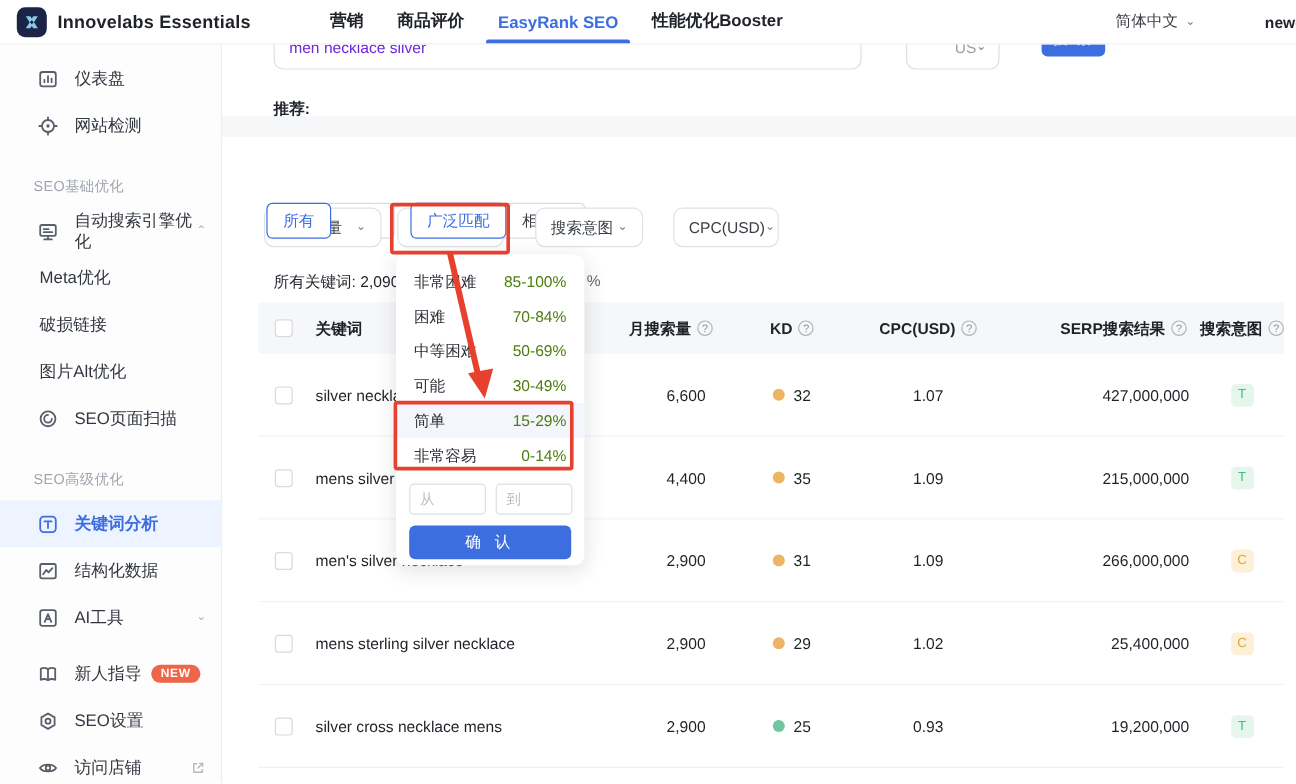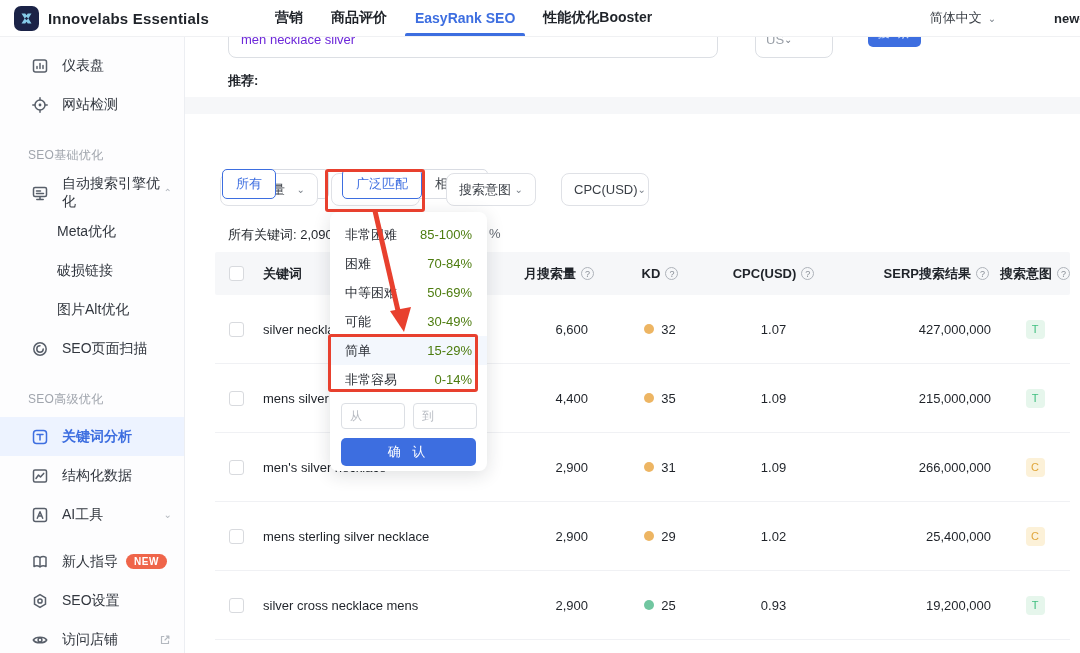--- a/index.html
+++ b/index.html
@@ -22,37 +22,37 @@
   .newt { font-size:13px; font-weight:bold; color:#1f2329; white-space:nowrap; margin-right:-8px; }
 
   
   .body { position:relative; display:flex; height:616px; }
 
   
   .sidebar { position:relative; z-index:10; width:185px; flex:0 0 185px; background:#fdfdfe; border-right:1px solid #eceef2; padding-top:9px; overflow:hidden; }
   .s-item { display:flex; align-items:center; height:39px; padding:0 12px 0 31px; font-size:14px; color:#32373f; cursor:pointer; position:relative; }
   .s-item .ic { width:18px; height:18px; margin-right:13px; flex:0 0 auto; display:flex; }
   .s-item.active { background:#edf3ff; color:#3d6ee0; font-weight:bold; }
-  .s-item.sub { padding-left:33px;margin-left:24px; }
+  .s-item.sub { padding-left:33px; }
   .s-sect { font-size:12px; color:#a0a5ad; padding:0 0 0 28px; margin:23px 0 9px; letter-spacing:.3px; }
   .s-right { margin-left:auto; display:flex; align-items:center; color:#b3b8bf; }
   .badge-new { margin-left:8px; background:#ef654a; color:#fff; font-size:10px; font-weight:bold; padding:2px 8px; border-radius:9px; letter-spacing:.5px; }
   .mt8 { margin-top:8px; }
 
   
   .main { position:relative; flex:1; background:#fff; }
 
   .search-row { position:absolute; top:-17px; left:43px; right:0; height:38px; z-index:1; }
   .search-input { position:absolute; left:0; top:0; width:490px; height:38px; border:1px solid #dcdfe4; border-radius:8px;
                   font-size:13px; color:#6d28d9; padding:0 12px; font-family:inherit; background:#fff; }
   .region-select { position:absolute; left:527px; top:0; width:78px; height:38px; border:1px solid #dcdfe4; border-radius:8px;
-                   background:#fff; display:flex; align-items:center; justify-content:flex-start; padding:0 10px; font-size:13px; color:#9aa0a8; cursor:pointer; }
+                   background:#fff; display:flex; align-items:center; justify-content:flex-end; padding:0 10px; font-size:13px; color:#9aa0a8; cursor:pointer; }
   .search-btn { position:absolute; left:640px; top:0; width:53px; height:27px; background:#3d6ee0; border:none; border-radius:5px;
                 color:#cfe0ff; font-size:12px; cursor:pointer; font-family:inherit; letter-spacing:2px; }
-  .recommend { position:absolute; top:35px; left:43px; font-size:13px; font-weight:bold; }
+  .recommend { position:absolute; top:45px; left:43px; font-size:13px; font-weight:bold; }
 
   .sep-band { position:absolute; top:60px; left:0; right:0; height:17px; background:#f6f7f9; }
 
   .tabs-row { position:absolute; top:94px; left:37px; display:flex; gap:13px;margin-top:38px; }
   .tab-group { display:inline-flex; border:1px solid #d9dce3; border-radius:5px; background:#fff; }
   .tab-cell { padding:5px 13px; font-size:13px; color:#3a3f46; cursor:pointer; border-radius:5px; border:1px solid transparent; margin:-1px; }
   .tab-cell.on { border-color:#3d6ee0; color:#3d6ee0; background:#fff; z-index:1; }
   .tab-cell + .tab-cell { margin-left:0; }
 
   .dd-row { position:absolute; top:136px; left:35px; display:flex; }

